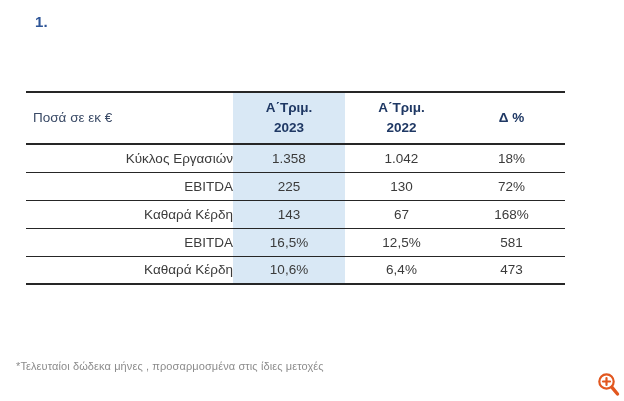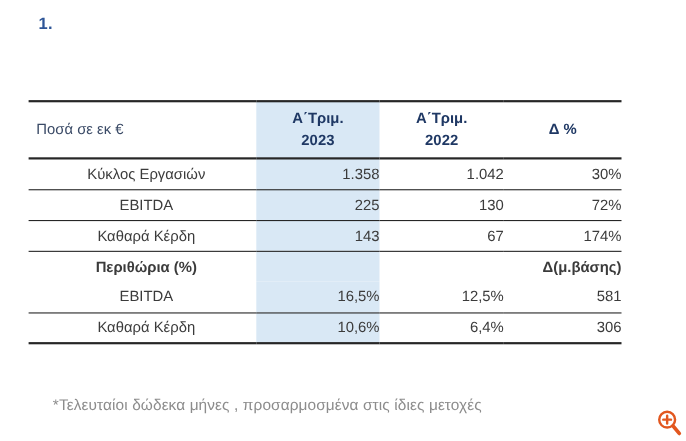--- a/index.html
+++ b/index.html
@@ -34,29 +34,29 @@
   }
   table.fin th.metric {
     text-align:left; padding-left:7px;
     color:#3a4a66; font-weight:normal;
   }
   table.fin tbody tr { height:28px; border-bottom:1.6px solid #262626; }
   table.fin tbody tr.no-rule { border-bottom:none; }
   table.fin tbody tr:last-child { border-bottom:none; }
   table.fin td {
     font-size:13.5px; color:#3b3b3b;
-    text-align:right; vertical-align:middle; padding:0;
+    text-align:center; vertical-align:middle; padding:0;
   }
-  table.fin td.label { text-align:center; padding-left:7px;margin-left:40px; }
+  table.fin td.label { text-align:right; padding-left:7px;margin-left:40px; }
   .hl { background:#d9e8f5; }
   .bold { font-weight:bold; }
 
   .footnote {
-    position:absolute; left:48px; top:360px;
-    font-size:14px; color:#8c8c8c; letter-spacing:0.1px;
+    position:absolute; left:16px; top:360px;
+    font-size:11px; color:#8c8c8c; letter-spacing:0.1px;
     white-space:nowrap;
   }
 
   .zoom-btn {
     position:absolute; left:596px; top:371px;
     width:24px; height:26px;
     cursor:pointer;
   }
 </style>
 </head>
@@ -87,51 +87,45 @@
           <span>2022</span>
         </th>
         <th>Δ %</th>
       </tr>
     </thead>
     <tbody>
       <tr>
         <td class="label">Κύκλος Εργασιών</td>
         <td class="hl">1.358</td>
         <td>1.042</td>
-        <td>30%</td>
+        <td>18%</td>
       </tr>
       <tr>
         <td class="label">EBITDA</td>
         <td class="hl">225</td>
         <td>130</td>
         <td>72%</td>
       </tr>
       <tr>
         <td class="label">Καθαρά Κέρδη</td>
         <td class="hl">143</td>
         <td>67</td>
-        <td>174%</td>
-      </tr>
-      <tr class="no-rule">
-        <td class="label bold">Περιθώρια (%)</td>
-        <td class="hl"></td>
-        <td></td>
-        <td class="bold">Δ(μ.βάσης)</td>
+        <td>168%</td>
       </tr>
       <tr>
         <td class="label">EBITDA</td>
         <td class="hl">16,5%</td>
         <td>12,5%</td>
         <td>581</td>
       </tr>
       <tr>
         <td class="label">Καθαρά Κέρδη</td>
         <td class="hl">10,6%</td>
         <td>6,4%</td>
-        <td>306</td>
+        <td>473</td>
       </tr>
     </tbody>
   </table>
 
   <div class="footnote">*Τελευταίοι δώδεκα μήνες , προσαρμοσμένα στις ίδιες μετοχές</div>
 
   <div class="zoom-btn">
     <svg width="24" height="26" viewBox="0 0 24 26" fill="none" xmlns="http://www.w3.org/2000/svg">
       <circle cx="10.5" cy="10.5" r="7.2" stroke="#e2571f" stroke-width="2.2"></circle>
       <line x1="10.5" y1="7" x2="10.5" y2="14" stroke="#e2571f" stroke-width="2.2" stroke-linecap="round"></line>

